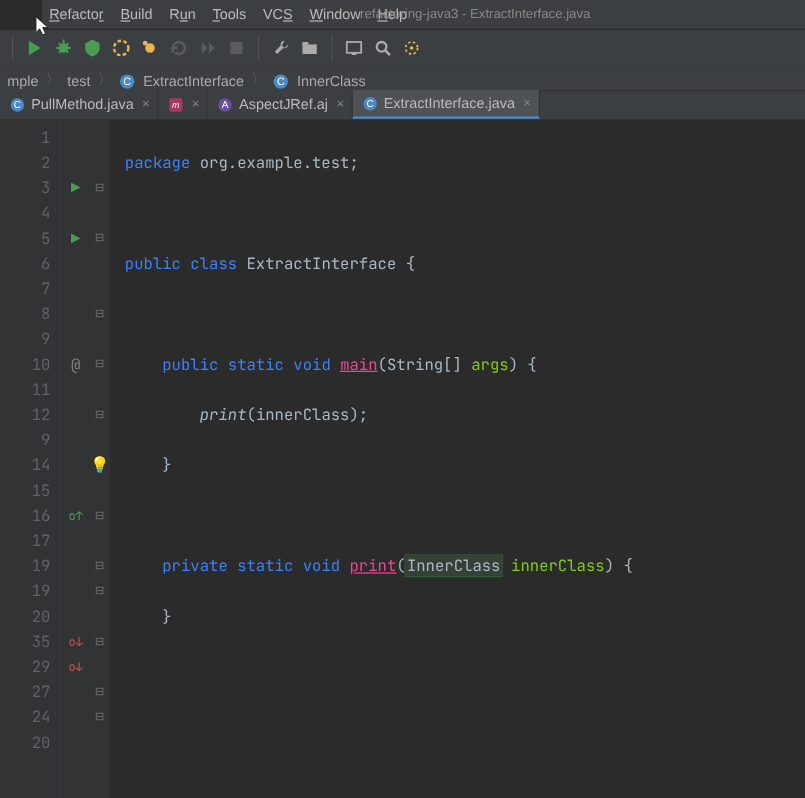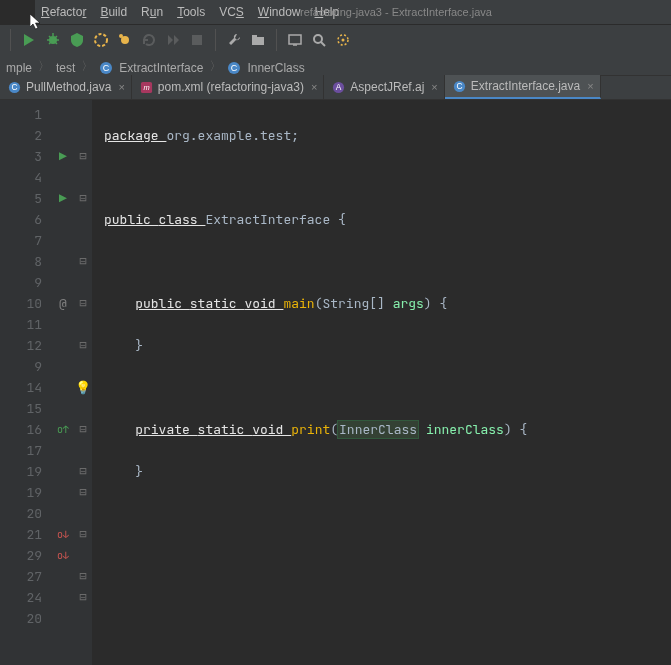--- a/index.html
+++ b/index.html
@@ -107,23 +107,23 @@
   .gutter-icons .gi { height:21px; display:flex; align-items:center; justify-content:center; }
   .code {
     flex: 1;
     padding-left: 12px;
     padding-top: 4px;
     white-space: pre;
     color: #a9b7c6;
     position: relative;
   }
   .code .line { height: 21px; }
-  .kw { color: #e5e5e5; text-decoration: underline; }
-  .fn { color: #eab308; }
-  .param { color: #86efac; margin-top: 45px; }
+  .kw { color: #3b82f6; }
+  .fn { color: #ec4899; text-decoration: underline; }
+  .param { color: #84cc16; margin-top: 45px; }
   .static-it { font-style: italic; color: #a9b7c6; }
   .boxed { background: #344134; outline: 1px solid #32593d; padding: 0 1px; }
   .tri-run { color: #499c54; }
   .collapse-ico { color: #6b6b6b; font-size: 12px; }
   .bulb { color: #f9a825; }
   .at { color: #808080; }
   .down-arrow { color: #c75450; }
   .up-arrow { color: #499c54; }
 </style>
 </head>
@@ -252,21 +252,20 @@
         <text x="7" y="10" font-size="9" fill="white" text-anchor="middle">C</text>
       </svg>
     <span>PullMethod.java</span>
     <span class="close">×</span>
   </div>
   <div class="tab">
     <svg viewBox="0 0 14 14">
         <rect x="1" y="1" width="12" height="12" rx="2" fill="#a7385f"></rect>
         <text x="7" y="10" font-size="8" fill="white" text-anchor="middle" font-style="italic">m</text>
       </svg>
-    <span>pom.xml (refactoring-java3)</span>
     <span class="close">×</span>
   </div>
   <div class="tab">
     <svg viewBox="0 0 14 14">
         <circle cx="7" cy="7" r="6" fill="#6b4e9e"></circle>
         <text x="7" y="10" font-size="9" fill="white" text-anchor="middle">A</text>
       </svg>
     <span>AspectJRef.aj</span>
     <span class="close">×</span>
   </div>
@@ -295,21 +294,21 @@
       <div>11</div>
       <div>12</div>
       <div>9</div>
       <div>14</div>
       <div>15</div>
       <div>16</div>
       <div>17</div>
       <div>19</div>
       <div>19</div>
       <div>20</div>
-      <div>21</div>
+      <div>35</div>
       <div>29</div>
       <div>27</div>
       <div>24</div>
       <div>20</div>
   </div>
   <div class="gutter-icons">
     <div class="gi"></div>
     <div class="gi"></div>
     <div class="gi">
         <span class="tri-run">▶</span>
@@ -397,20 +396,21 @@
         <span class="collapse-ico">⊟</span>
       </div>
     <div class="gi"></div>
   </div>
   <div class="code">
 <div class="line"><span class="kw">package </span><span>org.example.test</span>;</div>
 <div class="line"></div>
 <div class="line"><span class="kw">public </span><span class="kw">class </span><span>ExtractInterface</span><span> {</span></div>
 <div class="line"></div>
 <div class="line">    <span class="kw">public </span><span class="kw">static </span><span class="kw">void </span><span class="fn">main</span>(<span>String[] </span><span class="param">args</span>) {</div>
+<div class="line">        <span class="static-it">print</span>(<span>innerClass</span>);</div>
 <div class="line">    }</div>
 <div class="line"></div>
 <div class="line">    <span class="kw">private </span><span class="kw">static </span><span class="kw">void </span><span class="fn">print</span>(<span class="boxed">InnerClass</span> <span class="param">innerClass</span>) {</div>
 <div class="line">    }</div>
 <div class="line"></div>
 
 
 
 
 

